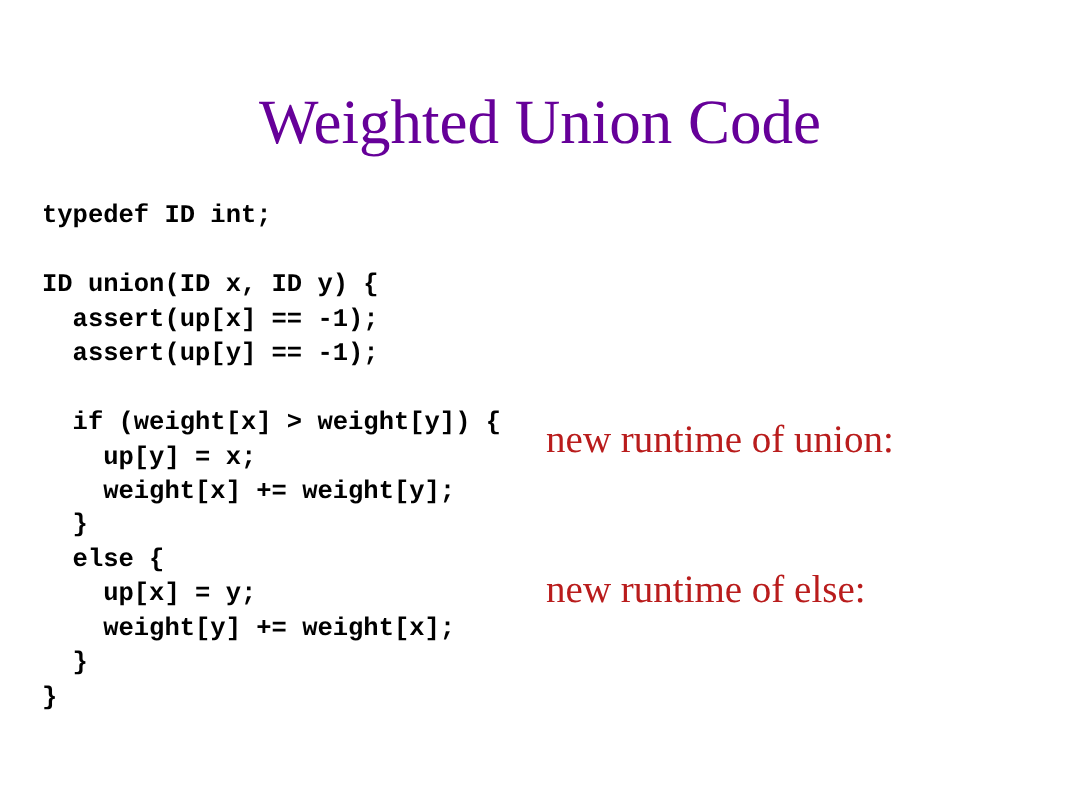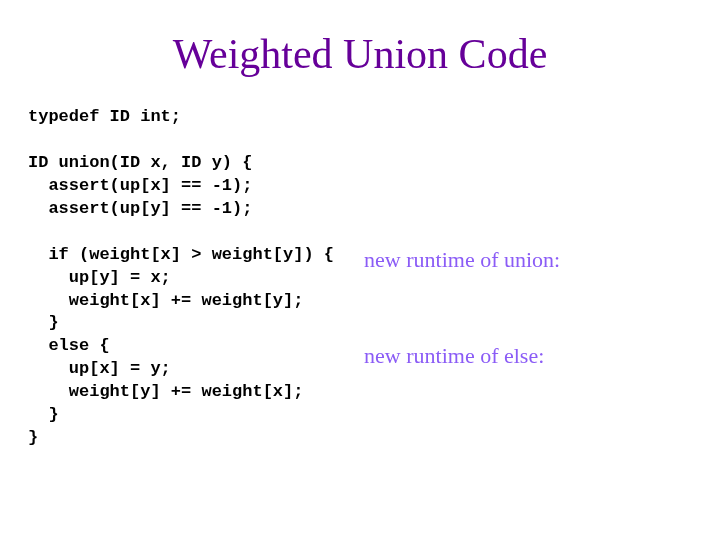--- a/index.html
+++ b/index.html
@@ -9,50 +9,50 @@
     height: 540px;
     background: #ffffff;
     font-family: "Times New Roman", Times, serif;
     overflow: hidden;
   }
   .slide {
     width: 720px;
     height: 540px;
     position: relative;
     box-sizing: border-box;
-    padding: 8px 28px;
+    padding: 36px 28px;
   }
   .title {
     color: #660099;
     font-size: 42px;
     text-align: center;
     margin-top: 22px;
     margin-bottom: 28px;
     font-weight: normal;
   }
   .content-row {
     display: flex;
     flex-direction: row;
-    align-items: center;
+    align-items: flex-end;
   }
   .code-block {
     font-family: "Courier New", Courier, monospace;
     font-weight: bold;
     font-size: 17px;
     line-height: 1.35;
     white-space: pre;
     color: #000000;
     flex: 0 0 auto;
   }
   .right-col {
     flex: 1 1 auto;
     padding-left: 30px;
     padding-top: 130px;
-    font-size: 22px;
-    color: #8b5cf6;
+    font-size: 26px;
+    color: #b91c1c;
   }
   .note {
     margin-bottom: 70px;
   }
 </style>
 </head>
 <body>
 
 <div class="slide">
   <div class="title">Weighted Union Code</div>

